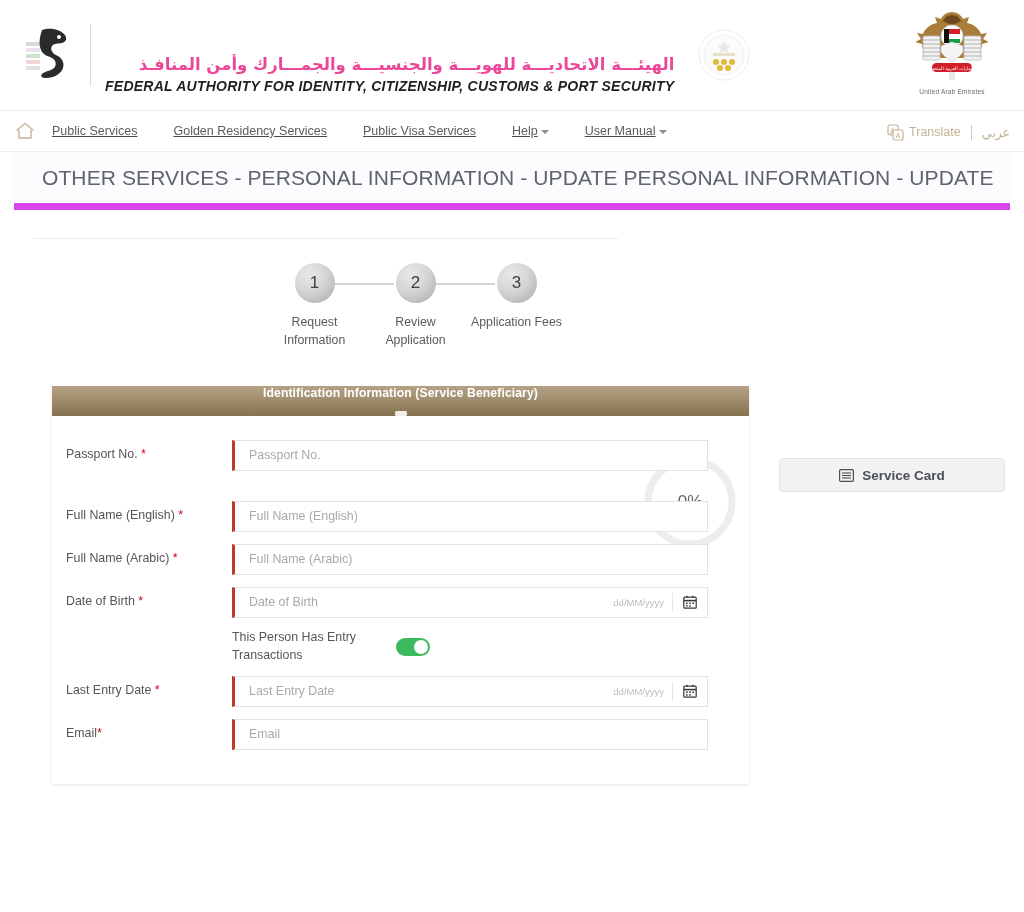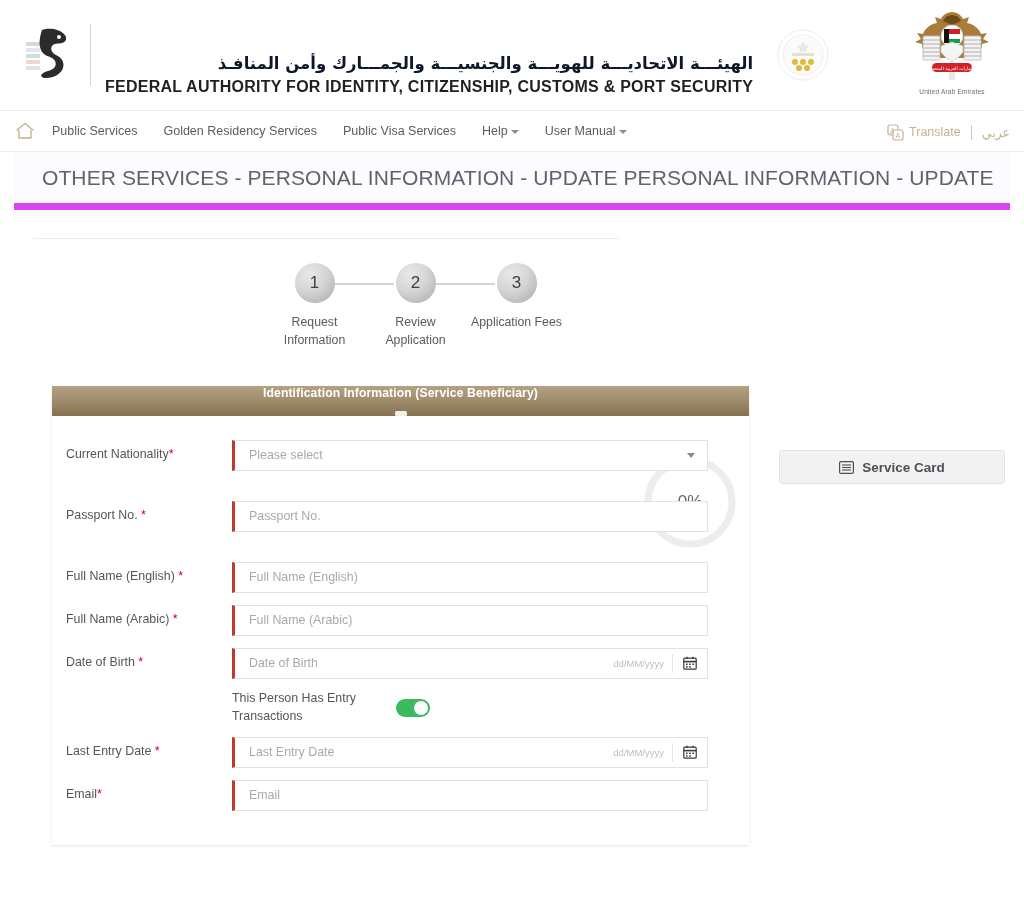--- a/index.html
+++ b/index.html
@@ -23,26 +23,26 @@
     position: relative;
     background: #fff;
   }
   .falcon-mark { width: 62px; height: 66px; flex: 0 0 62px; }
   .logo-divider {
     width: 1px; height: 62px; background: #d8d8d8; margin: 0 14px 0 10px;
   }
   .logo-text { display: flex; flex-direction: column; gap: 3px; }
   .logo-ar {
     font-family: "DejaVu Sans", sans-serif;
-    font-size: 16.5px; font-weight: bold; color: #0f172a;
+    font-size: 16.5px; font-weight: bold; color: #ec4899;
     direction: rtl; letter-spacing: 0px; line-height: 1.25; margin-top: 40px;
   }
   .logo-en {
-    font-size: 16px; font-weight: bold; color: #231f20;
-    letter-spacing: 0.25px; line-height: 1.2;
+    font-size: 14px; font-weight: bold; color: #231f20;
+    letter-spacing: 0.25px; line-height: 1.2; font-style: italic;
   }
   .gcc-emblem { margin-left: 24px; width: 52px; height: 52px; }
   .uae-emblem-wrap {
     position: absolute; right: 22px; top: 6px;
     width: 100px; display: flex; flex-direction: column; align-items: center;
   }
   .uae-emblem { width: 82px; height: 80px; }
   .uae-caption {
     font-size: 6.5px; color: #6d6d6d; margin-top: 2px; letter-spacing: .2px;
   }
@@ -51,21 +51,21 @@
   .nav-bar {
     height: 42px;
     border-top: 1px solid #ededed;
     border-bottom: 1px solid #ededed;
     display: flex; align-items: center;
     padding: 0 14px 0 14px;
     background: #fff;
     position: relative;
   }
   .home-icon { width: 22px; height: 22px; margin-right: 16px; flex:0 0 22px;}
-  .nav-links { display: flex; align-items: flex-end; gap: 26px; }
+  .nav-links { display: flex; align-items: flex-end; gap: 36px; text-decoration: underline; }
   .nav-link {
     font-size: 12.5px; color: #59605c; cursor: pointer; white-space: nowrap;
     display: flex; align-items: center; gap: 3px;
   }
   .caret {
     width: 0; height: 0;
     border-left: 4px solid transparent; border-right: 4px solid transparent;
     border-top: 4px solid #8c8c8c; display: inline-block; margin-top: 2px;
   }
   .nav-right {
@@ -117,21 +117,21 @@
     width: 94px; height: 94px;
   }
   .ring-label {
     position: absolute; inset: 0;
     display: flex; align-items: center; justify-content: center;
     font-size: 17px; color: #5d6470;
   }
 
   
   .service-card-btn {
-    position: absolute; right: 19px; top: 240px;
+    position: absolute; right: 19px; top: 248px;
     width: 226px; height: 34px;
     background: #f2f2f2;
     border: 1px solid #e3e3e3;
     border-radius: 4px;
     display: flex; align-items: center; justify-content: center; gap: 8px;
     font-size: 13.5px; font-weight: bold; color: #4c5057;
     cursor: pointer;
   }
   .card-icon { width: 15px; height: 13px; }
 
@@ -396,29 +396,20 @@
   </div>
 
   <div class="panel">
     <div class="panel-head">
       <div class="panel-head-title">Identification Information (Service Beneficiary)</div>
       <div class="collapse-icon"></div>
     </div>
 
     <div class="panel-body">
 
-      <div class="form-row gap-lg">
-        <div class="field-label">
-          <span>Current Nationality</span><span class="req">*</span>
-        </div>
-        <div class="field-control">
-          <div class="field-placeholder">Please select</div>
-          <div class="select-caret"></div>
-        </div>
-      </div>
 
       <div class="form-row gap-lg">
         <div class="field-label">
           <span>Passport No.</span> <span class="req">*</span>
         </div>
         <div class="field-control">
           <div class="field-placeholder">Passport No.</div>
         </div>
       </div>
 

